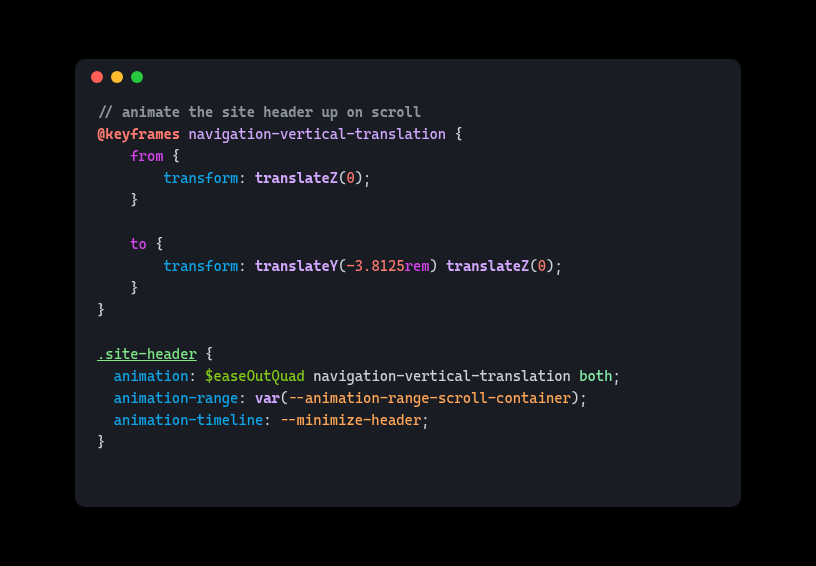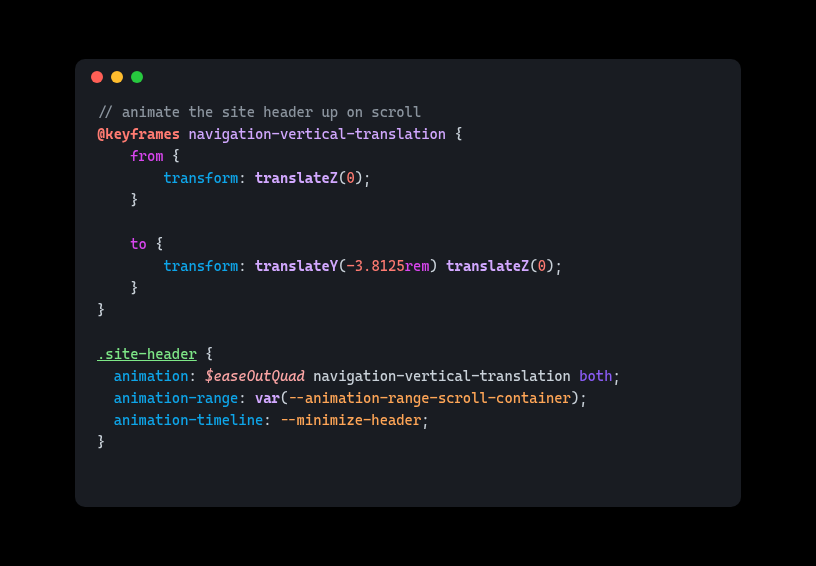--- a/index.html
+++ b/index.html
@@ -38,37 +38,37 @@
     .dot.yellow { background: #ffbd2e; }
     .dot.green { background: #27c93f; }
     .code {
       padding: 6px 22px 22px 22px;
       font-size: 14.2px;
       line-height: 1.55;
       white-space: pre;
       color: #c9d1d9;
       overflow: auto;
     }
-    .tok-comment { color: #8b949e; }
+    .tok-comment { color: #8b949e; font-weight: bold; }
     .tok-atrule { color: #ff7b72; font-weight: bold; }
     .tok-keyframes-name { color: #d2a8ff; }
     .tok-brace { color: #c9d1d9; }
     .tok-keyword { color: #d946ef; }
     .tok-property { color: #0ea5e9; }
     .tok-colon { color: #c9d1d9; }
     .tok-func { color: #d2a8ff; font-weight: bold; }
     .tok-paren { color: #c9d1d9; }
     .tok-number { color: #ff7b72; }
     .tok-unit { color: #d946ef; }
     .tok-semicolon { color: #c9d1d9; }
     .tok-selector { color: #7ee787; text-decoration: underline; }
-    .tok-variable { color: #fca5a5; font-style: italic; }
+    .tok-variable { color: #84cc16; }
     .tok-ident { color: #c9d1d9; }
     .tok-cssvar { color: #ffa657; }
-    .tok-bothkw { color: #8b5cf6; }
+    .tok-bothkw { color: #86efac; }
   </style>
 </head>
 <body>
 
 <div class="window">
   <div class="titlebar">
     <div class="dot red"></div>
     <div class="dot yellow"></div>
     <div class="dot green"></div>
   </div>

